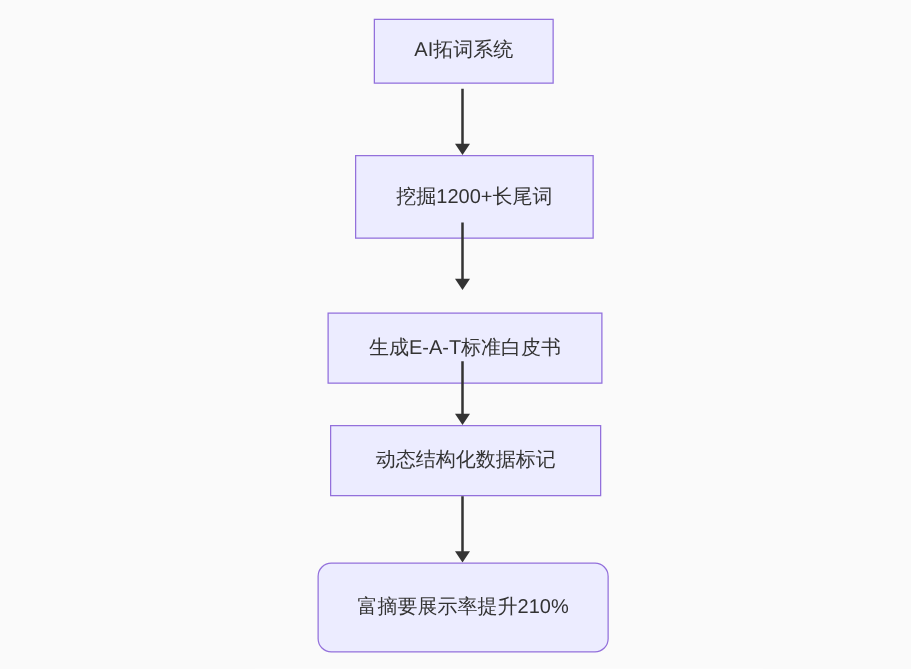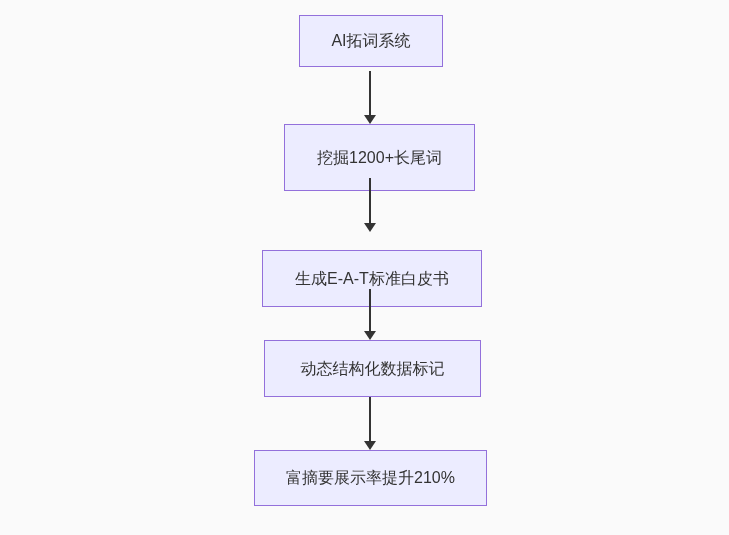--- a/index.html
+++ b/index.html
@@ -22,21 +22,21 @@
     color: #333333;
     font-size: 16px;
     line-height: 1.2;
     text-align: center;
     white-space: nowrap;
   }
   .node-1 { left: 299px; top: 15px;  width: 144px; height: 52px; }
   .node-2 { left: 284px; top: 124px; width: 191px; height: 67px; }
   .node-3 { left: 262px; top: 232px; width: 220px; height: 57px; margin-top: 18px; }
   .node-4 { left: 264px; top: 340px; width: 217px; height: 57px; }
-  .node-5 { left: 254px; top: 450px; width: 233px; height: 56px; }
+  .node-5 { left: 254px; top: 450px; width: 233px; height: 72px; border-radius: 11px; }
 
   .edge {
     position: absolute;
     width: 14px;
     left: 363px;
   }
   .edge-1 { top: 71px;  height: 53px; }
   .edge-2 { top: 178px; height: 54px; }
   .edge-3 { top: 289px; height: 51px; }
   .edge-4 { top: 397px; height: 53px; }

